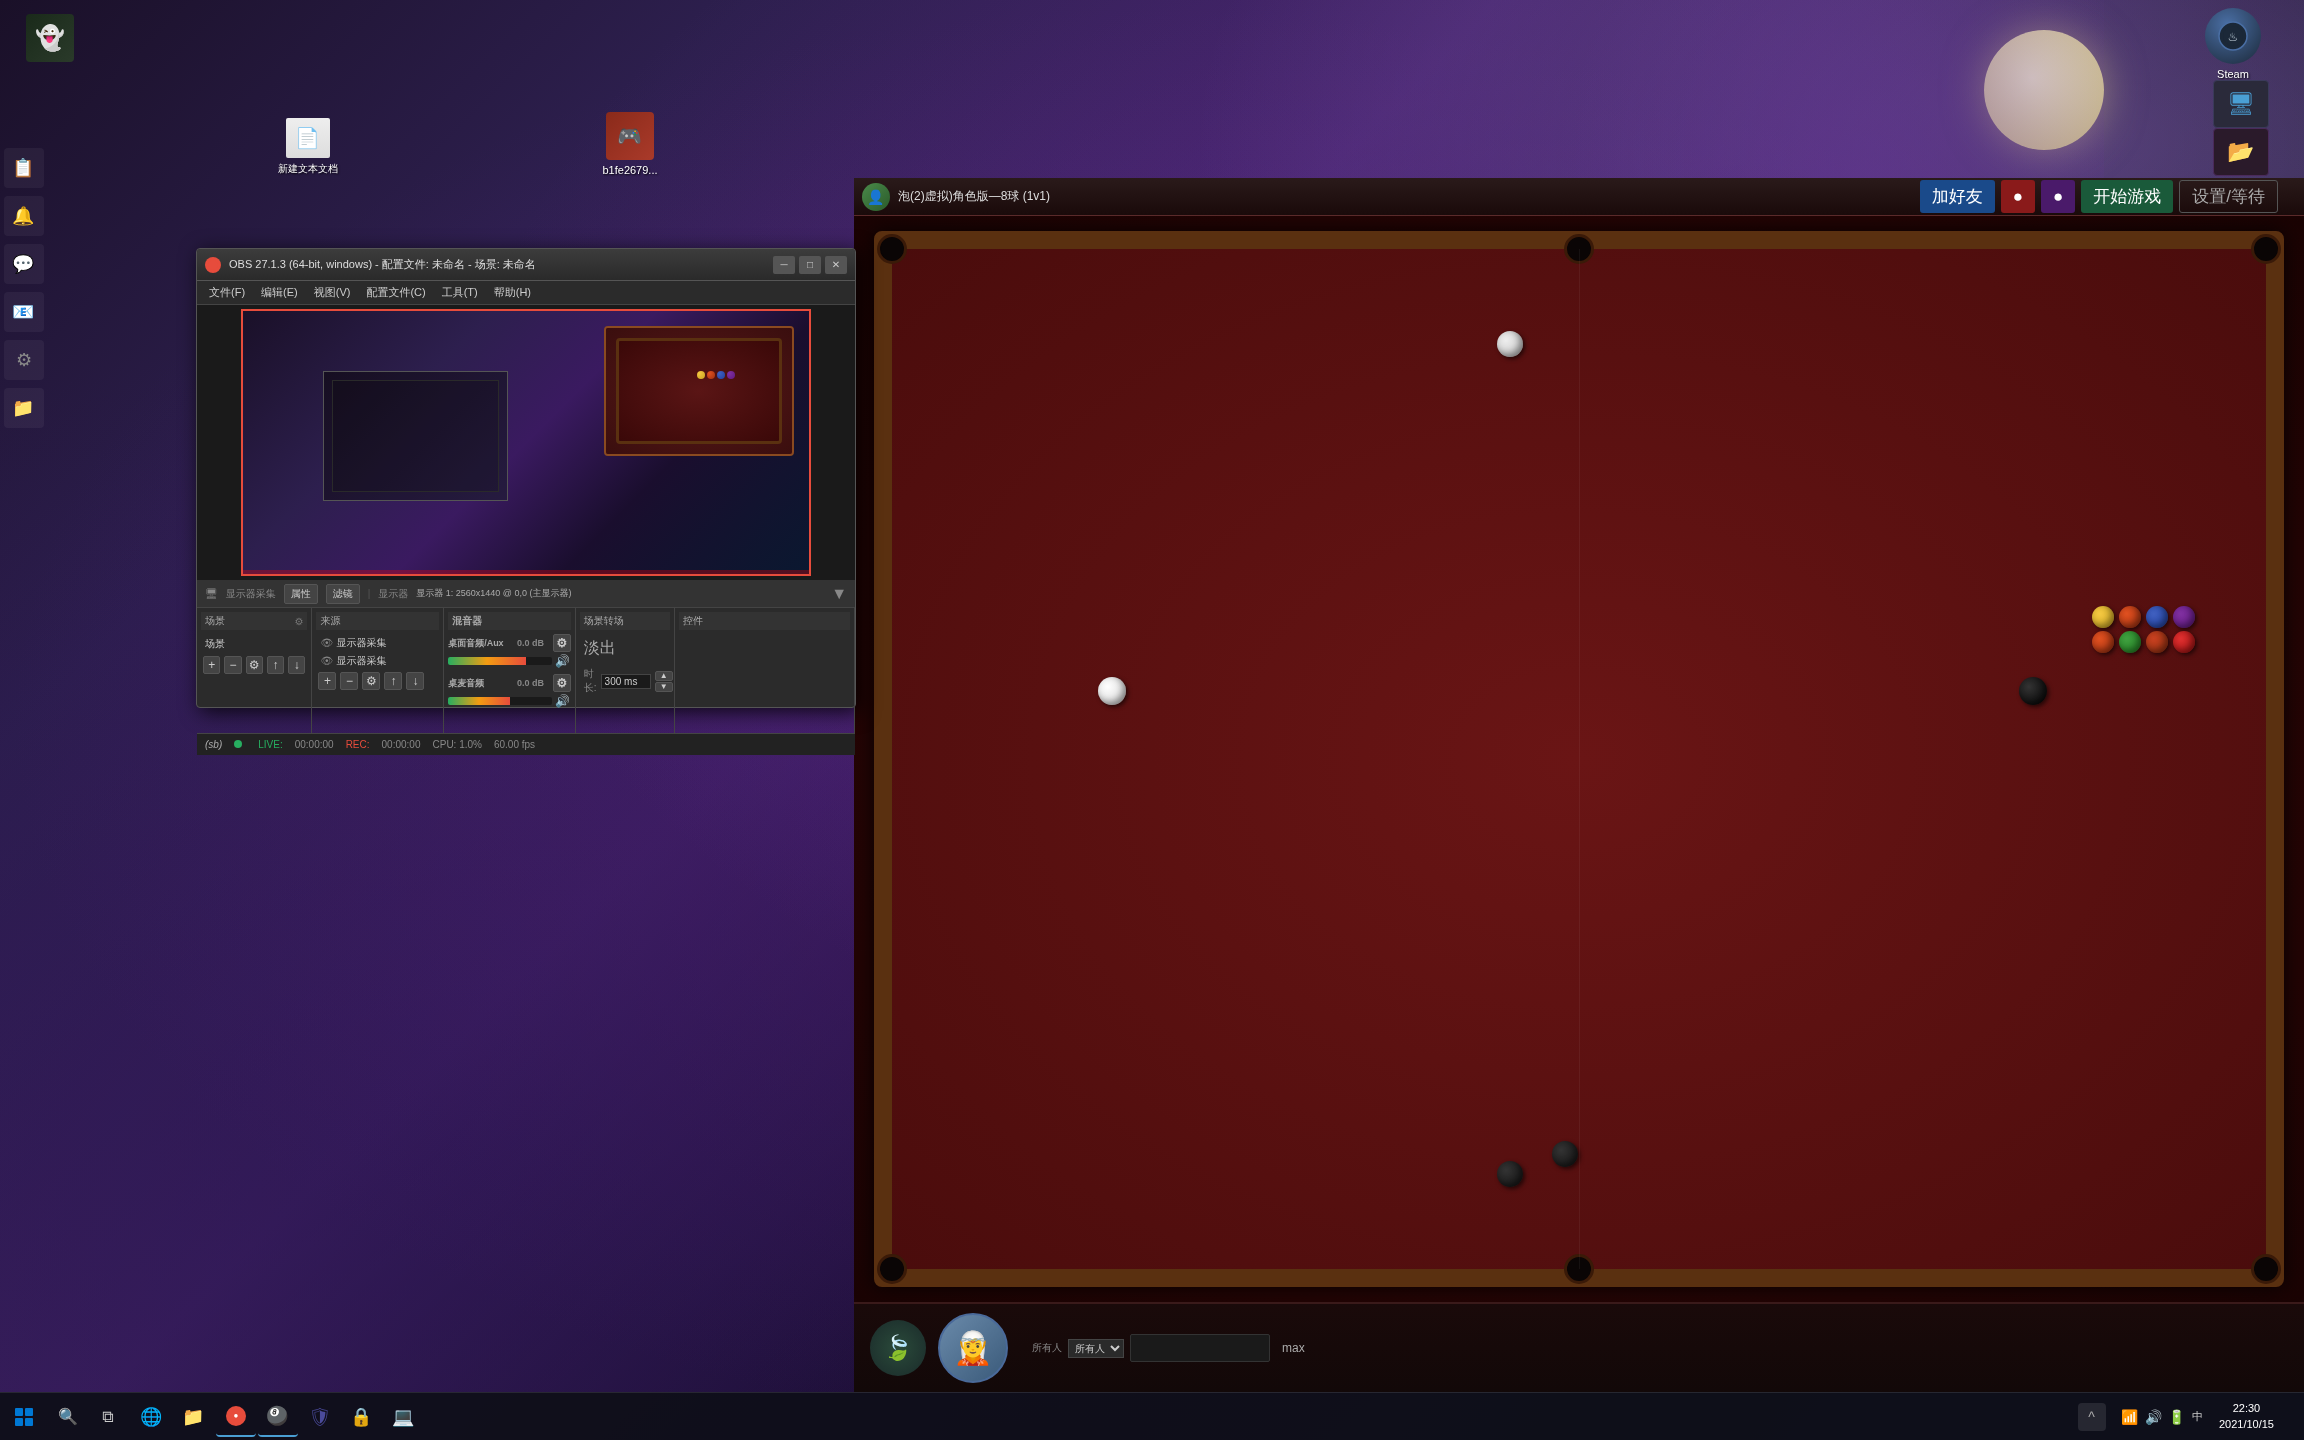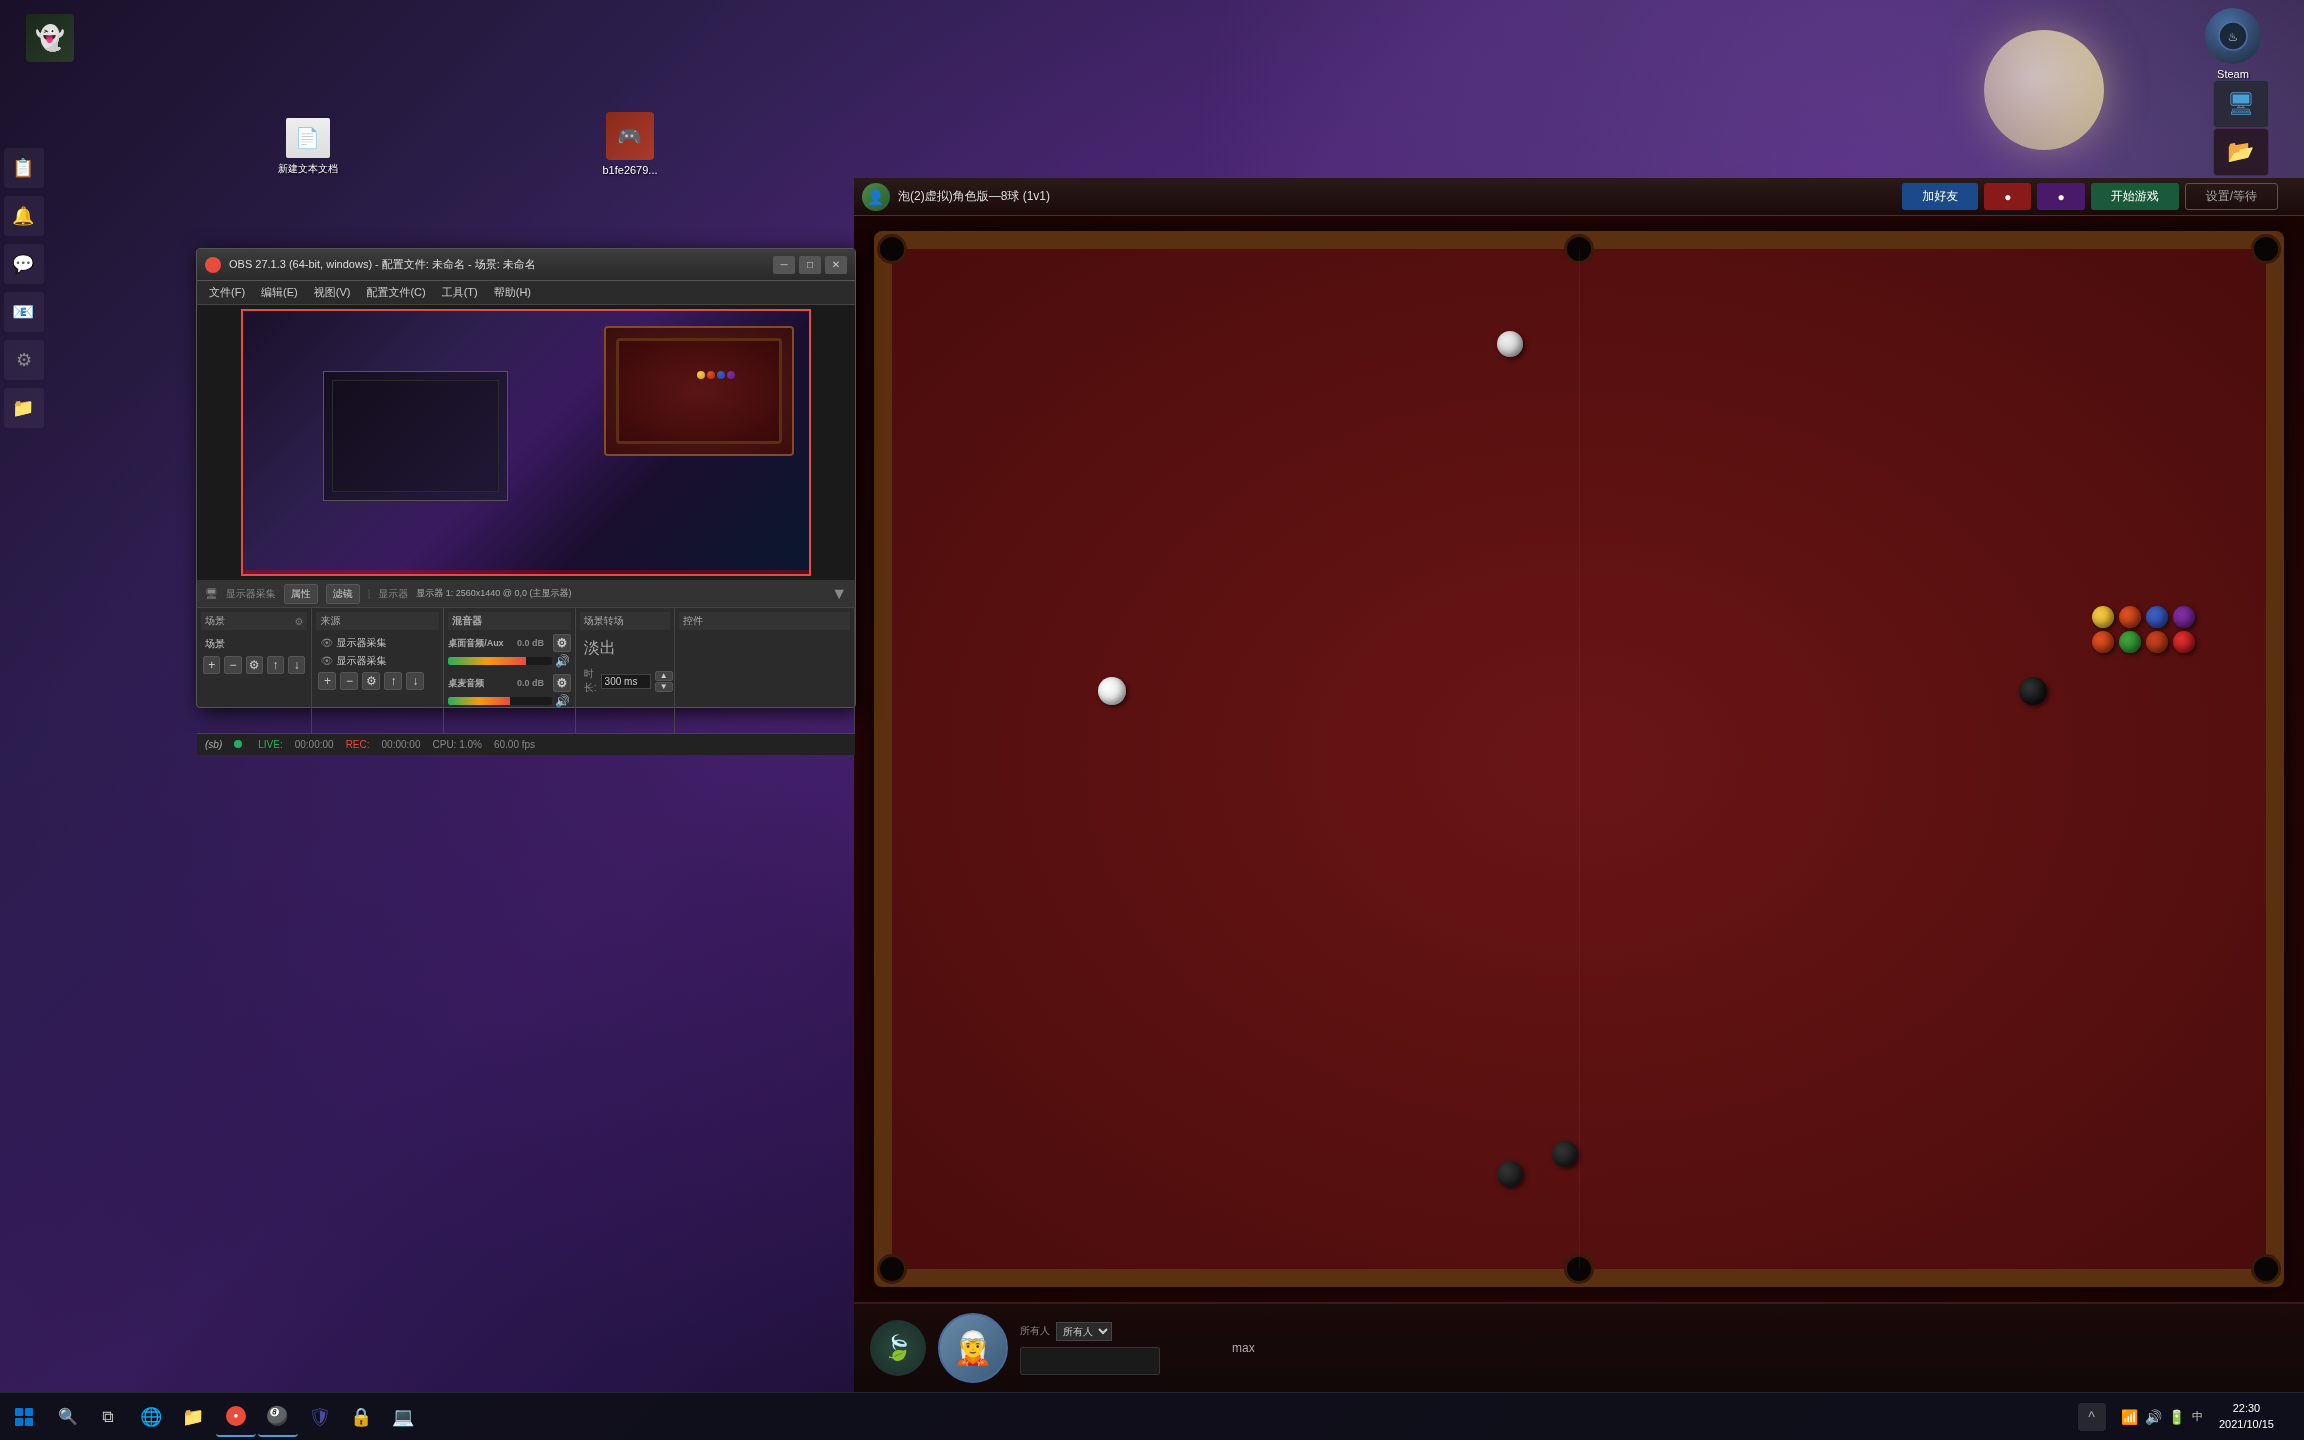--- a/index.html
+++ b/index.html
@@ -474,22 +474,22 @@
       color: #ddd;
       font-size: 12px;
     }
 
     .pool-title-btns {
       display: flex;
       gap: 6px;
     }
 
     .pool-title-btn {
-      padding: 4px 20px;
-      font-size: 12px;
+      padding: 4px 12px;
+      font-size: 17px;
       border: none;
       cursor: pointer;
       border-radius: 3px;
     }
 
     .pool-btn-blue { background: #1a4a8a; color: #fff; }
     .pool-btn-red { background: #8a1a1a; color: #fff; }
     .pool-btn-purple { background: #4a1a6a; color: #fff; }
     .pool-btn-green { background: #1a5a3a; color: #fff; }
     .pool-btn-outline { background: transparent; color: #aaa; border: 1px solid #555; }
@@ -583,23 +583,24 @@
     }
 
     .pool-chat-msg {
       color: #aaa;
       font-size: 10px;
       line-height: 1.6;
     }
 
     .pool-right-panel {
       display: flex;
-      flex-direction: column;
+      flex-direction: row;
       gap: 6px;
       min-width: 200px;
+      margin-left: 12px;
     }
 
     
     .notify-icon {
       width: 28px;
       height: 28px;
       background: rgba(255,255,255,0.1);
       border-radius: 4px;
       display: flex;
       align-items: center;

